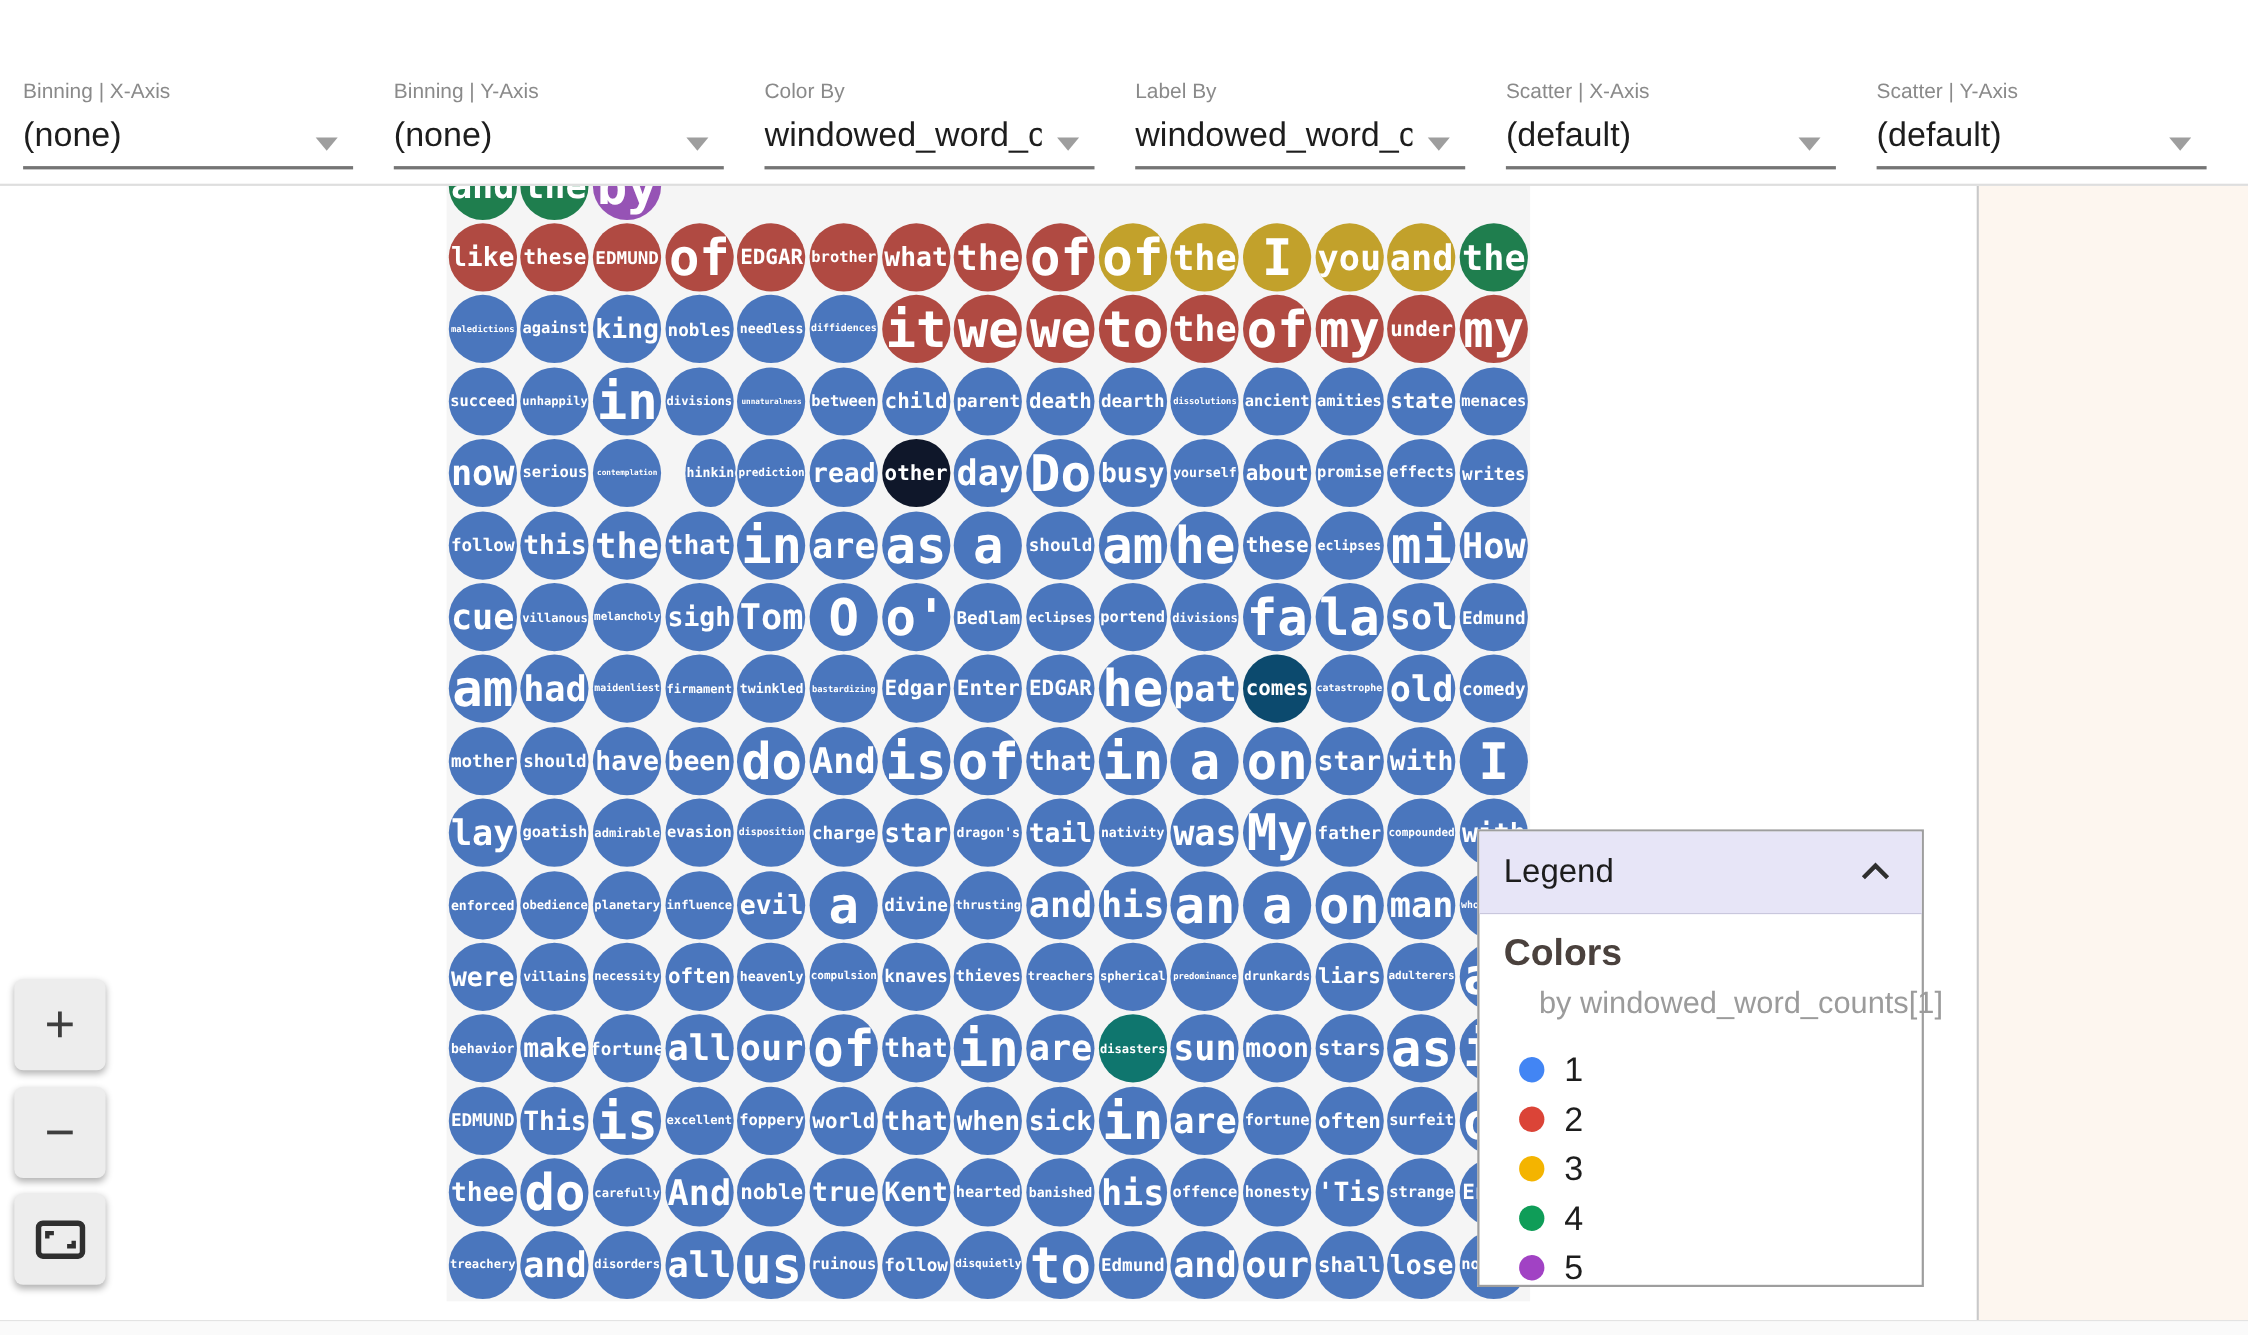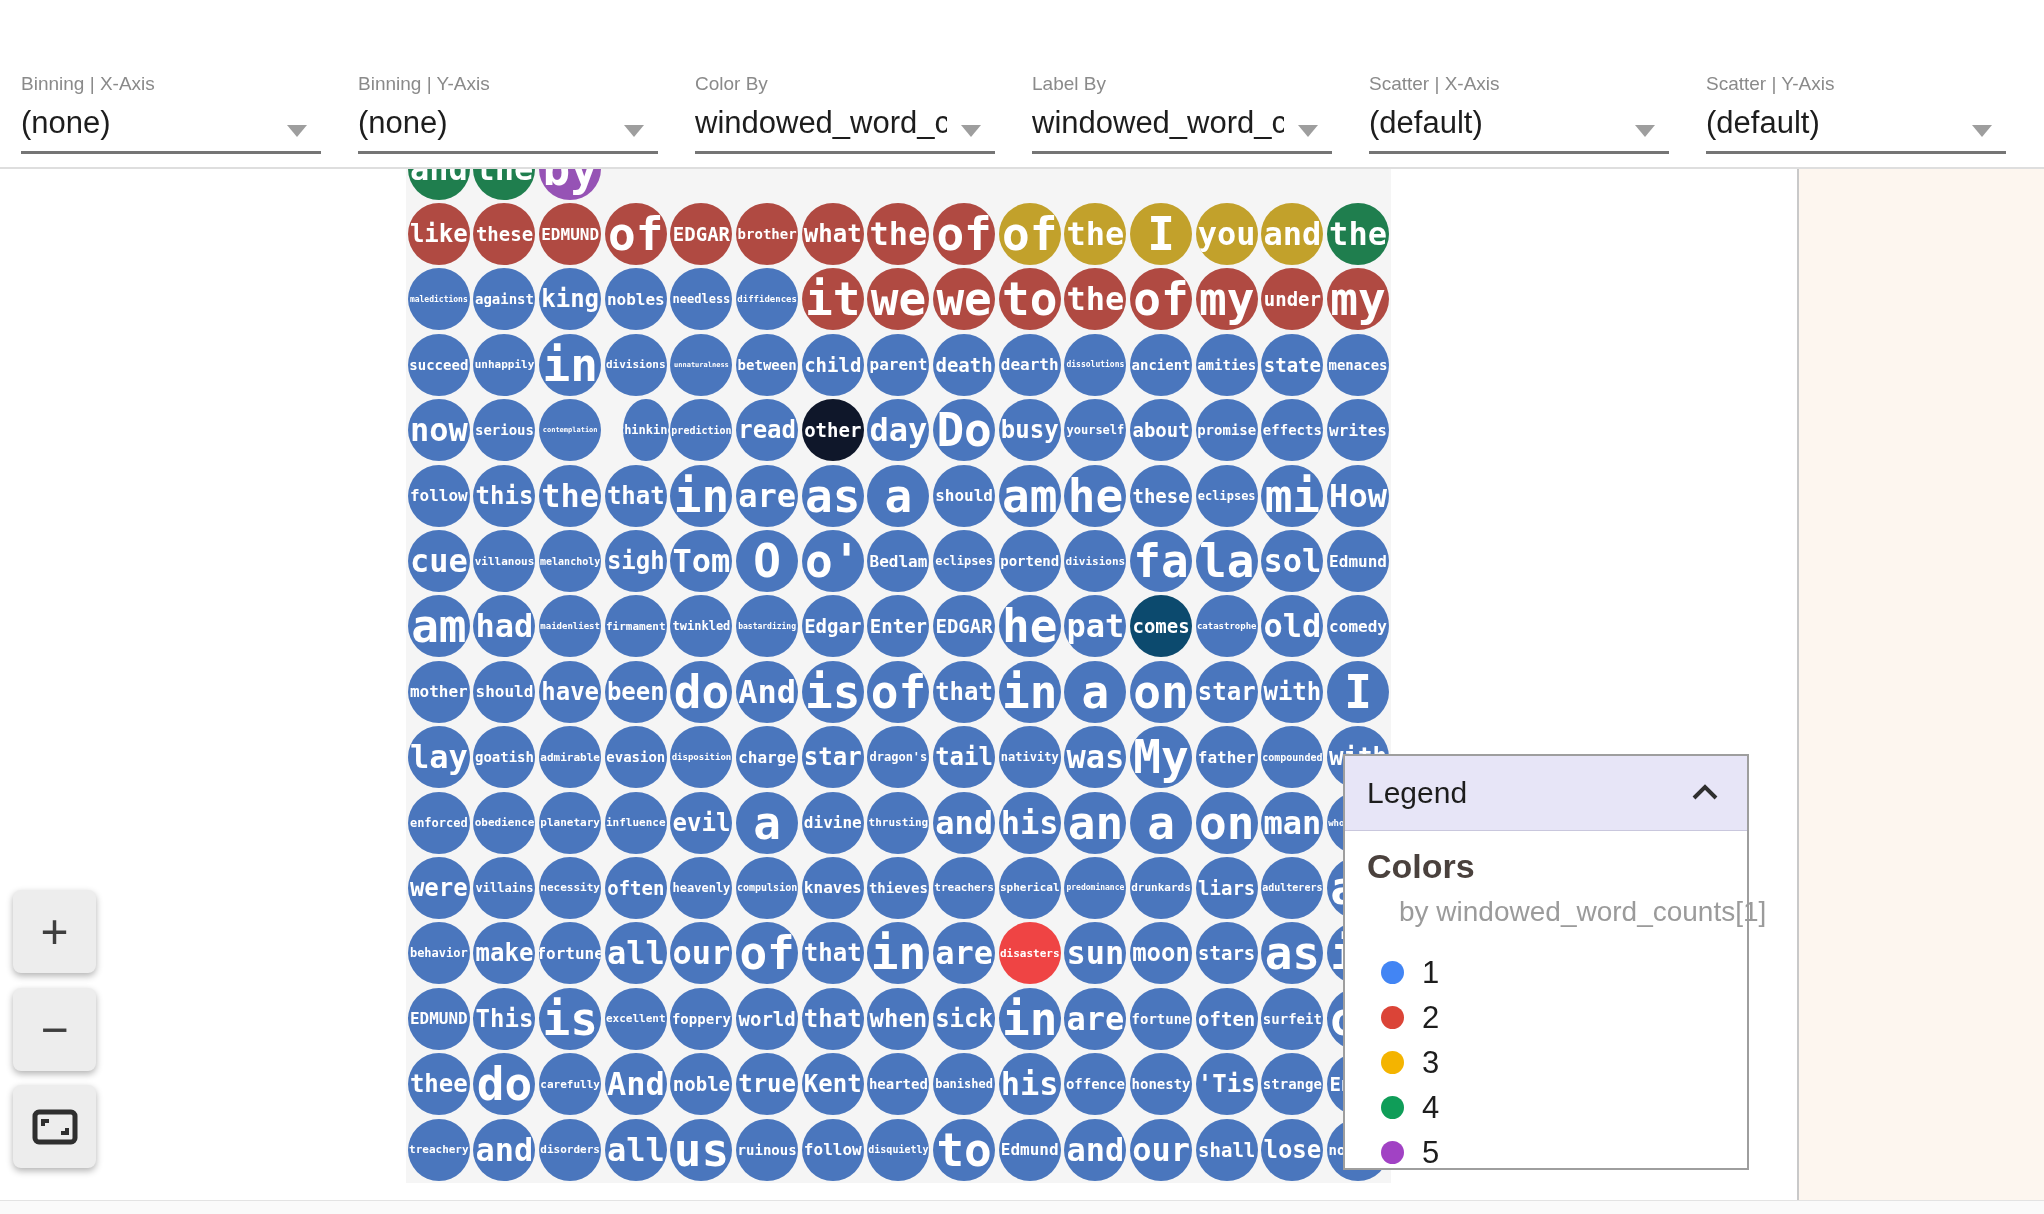--- a/index.html
+++ b/index.html
@@ -662,21 +662,21 @@
       <div class="bcell">
         <span class="bubble" style="background: rgb(74, 118, 189); font-size: 24px;">that</span>
       </div>
       <div class="bcell">
         <span class="bubble" style="background: rgb(74, 118, 189); font-size: 46px;">in</span>
       </div>
       <div class="bcell">
         <span class="bubble" style="background: rgb(74, 118, 189); font-size: 32px;">are</span>
       </div>
       <div class="bcell">
-        <span class="bubble" style="background: #ef4444; font-size: 11px;">disasters</span>
+        <span class="bubble" style="background: #0f766e; font-size: 11px;">disasters</span>
       </div>
       <div class="bcell">
         <span class="bubble" style="background: rgb(74, 118, 189); font-size: 32px;">sun</span>
       </div>
       <div class="bcell">
         <span class="bubble" style="background: rgb(74, 118, 189); font-size: 24px;">moon</span>
       </div>
       <div class="bcell">
         <span class="bubble" style="background: rgb(74, 118, 189); font-size: 19px;">stars</span>
       </div>

